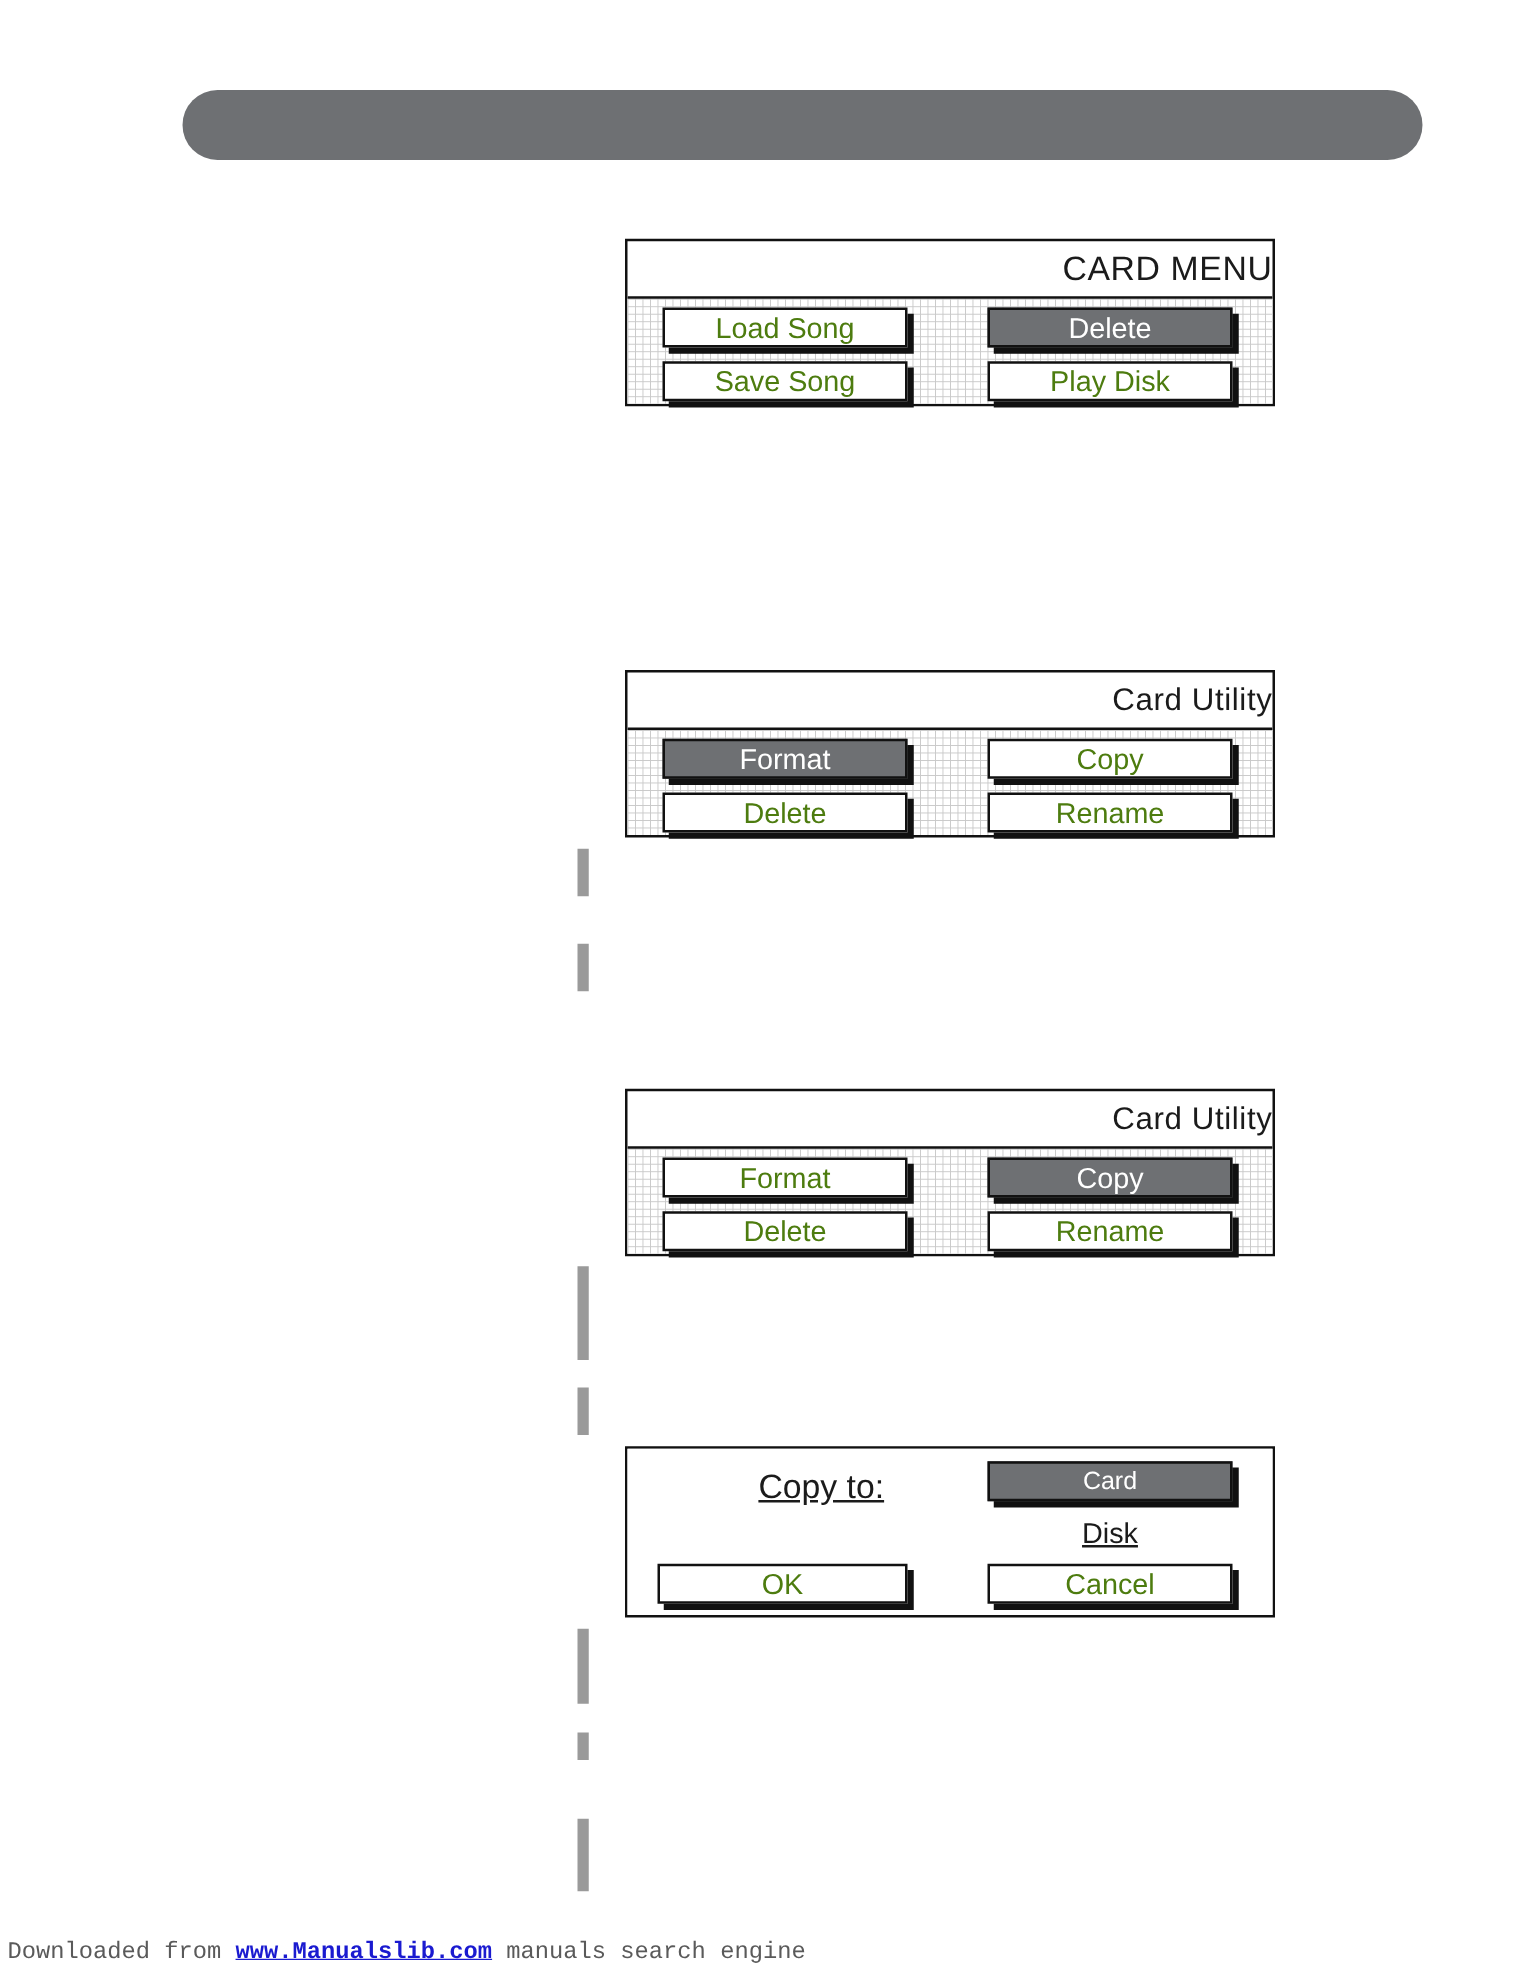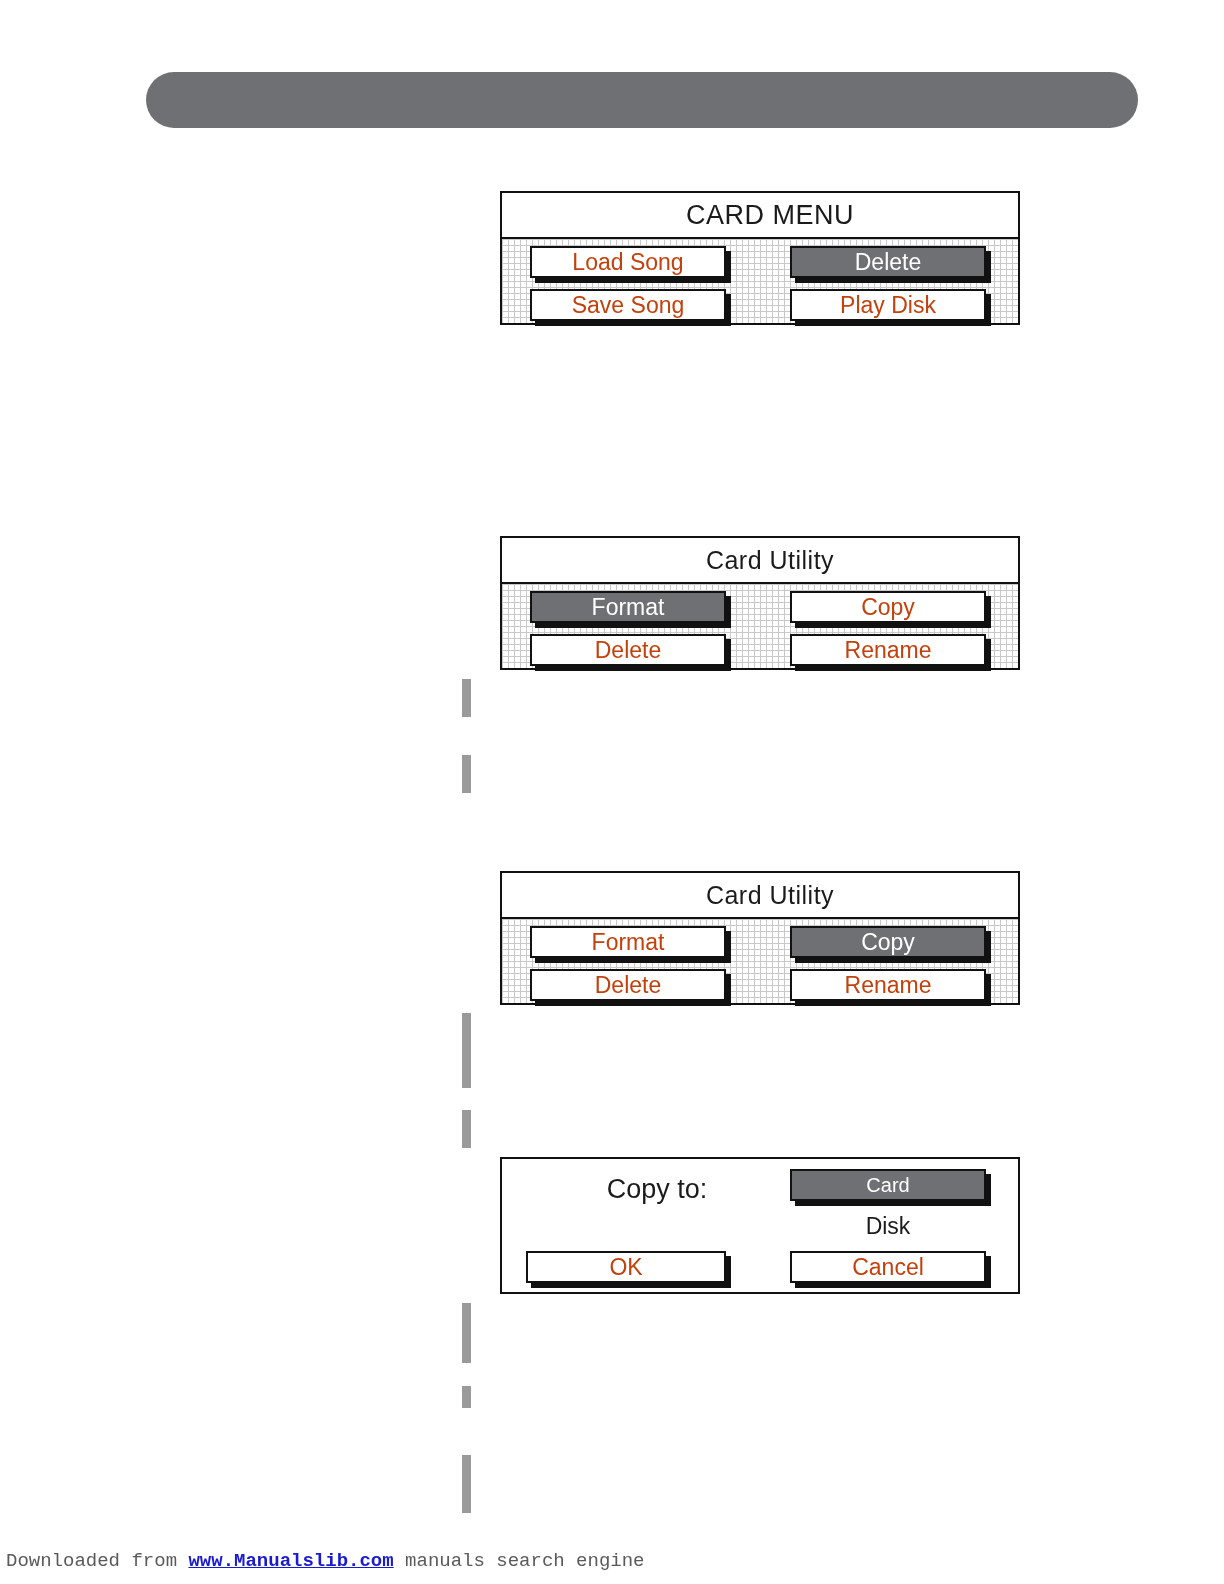--- a/index.html
+++ b/index.html
@@ -27,21 +27,21 @@
   }
 
   
   .lcd {
     position: absolute;
     box-sizing: border-box;
     border: 2px solid #111;
     background: #ffffff;
   }
   .lcd-title {
-    text-align: center;
+    text-align: right;
     color: #1b1b1b;
     font-weight: 400;
     letter-spacing: 0.5px;
     padding-left: 20px;
   }
   .lcd-body {
     position: relative;
     box-sizing: border-box;
     border-top: 2px solid #111;
     
@@ -51,39 +51,40 @@
       linear-gradient(to bottom, #c9c9c9 1px, transparent 1px);
     background-size: 6px 6px;
   }
 
   
   .btn {
     position: absolute;
     box-sizing: border-box;
     border: 2px solid #111;
     background: #ffffff;
-    color: #c2410c;
+    color: #4d7c0f;
     text-align: center;
     line-height: 1;
     display: flex;
     align-items: center;
     justify-content: center;
     box-shadow: 5px 5px 0 0 #111;
   }
   .btn.selected {
     background: #6e7073;
     color: #ffffff;
   }
   .plain {
     position: absolute;
     display: flex;
     align-items: center;
     justify-content: center;
     color: #1b1b1b;
     background: transparent;
+    text-decoration: underline;
   }
 
   
   .step-mark {
     position: absolute;
     width: 9px;
     background: #9a9a9a;
   }
 
   

